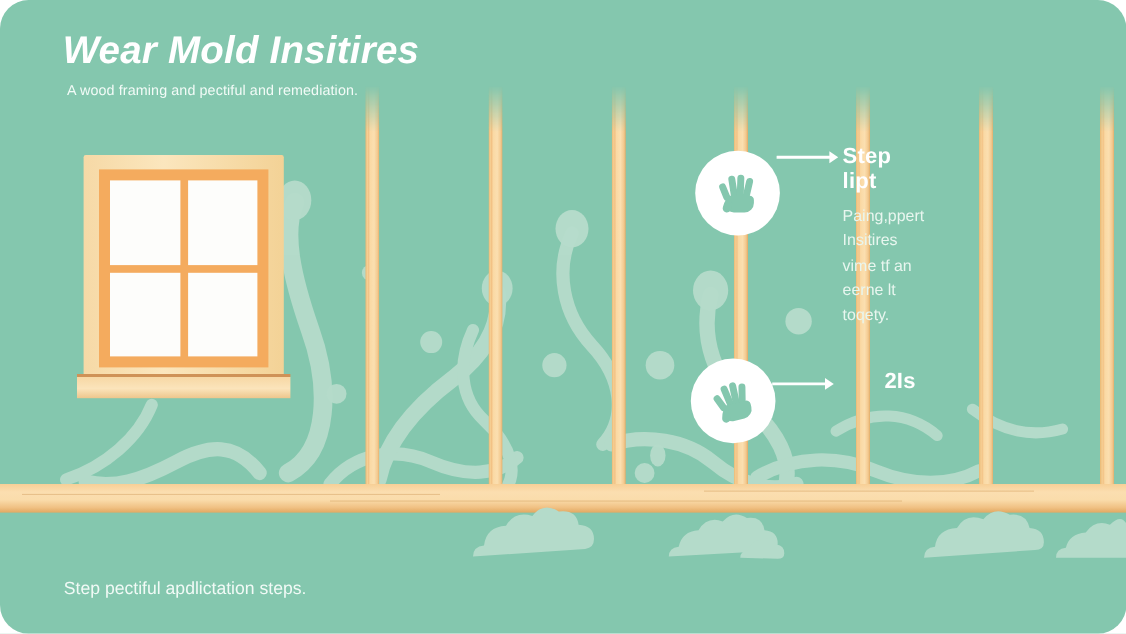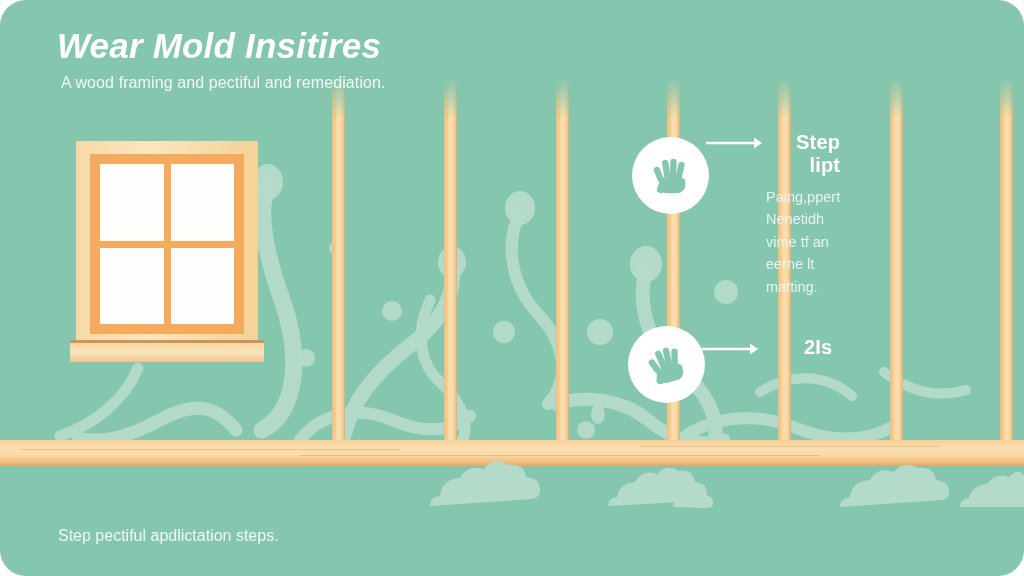--- a/index.html
+++ b/index.html
@@ -113,21 +113,21 @@
     margin: 0;
     font-size: 35px;
     font-weight: bold;
     color: #ffffff;
     letter-spacing: 0.2px;
     line-height: 1.25;
     font-style: italic;
   }
   #subtitle {
     margin: 6px 0 0 4px;
-    font-size: 16px;
+    font-size: 13px;
     color: #f2fbf7;
     font-weight: normal;
     letter-spacing: 0.1px;
   }
 
   
   .callout { position: absolute; }
   .badge {
     position: absolute;
     width: 77px;
@@ -142,21 +142,20 @@
     position: absolute;
     height: 18px;
   }
   .callout-text { position: absolute; }
   .callout-title {
     margin: 0;
     font-size: 20px;
     font-weight: bold;
     color: #ffffff;
     letter-spacing: 0.2px;
-    text-align: right;
   }
   .callout-body {
     margin: 9px 0 0 0;
     font-size: 14.5px;
     line-height: 1.55;
     color: #e8f6ef;
     max-width: 182px;
     font-weight: normal;
   }
 
@@ -262,21 +261,21 @@
           <rect x="10" y="30" width="8" height="12" rx="4" transform="rotate(18 14 36)"></rect>
         </g>
       </svg>
     </div>
     <svg class="arrow" style="left:706px; top:134px; width:58px;" viewBox="0 0 58 18" aria-hidden="true">
       <line x1="0" y1="9" x2="48" y2="9" stroke="#ffffff" stroke-width="2.6" stroke-linecap="round"></line>
       <path d="M48 3.6 L56 9 L48 14.4 Z" fill="#ffffff"></path>
     </svg>
     <div class="callout-text" style="left:766px; top:131px;">
       <p class="callout-title">Step lipt</p>
-      <p class="callout-body">Paing,ppert Nenetidh vime tf an eerne lt matting.</p>
+      <p class="callout-body">Paing,ppert Insitires vime tf an eerne lt toqety.</p>
     </div>
   </div>
 
   <div class="callout">
     <div class="badge" style="left:628px; top:326px;">
       <svg width="46" height="46" viewBox="0 0 48 48" aria-hidden="true" style="transform: rotate(-14deg);">
         <g fill="#84c7ae">
           <rect x="8" y="14" width="6.6" height="17" rx="3.3" transform="rotate(-22 11.3 22.5)"></rect>
           <rect x="16" y="7" width="6.6" height="23" rx="3.3" transform="rotate(-9 19.3 18.5)"></rect>
           <rect x="23" y="6" width="6.6" height="24" rx="3.3" transform="rotate(2 26.3 18)"></rect>

